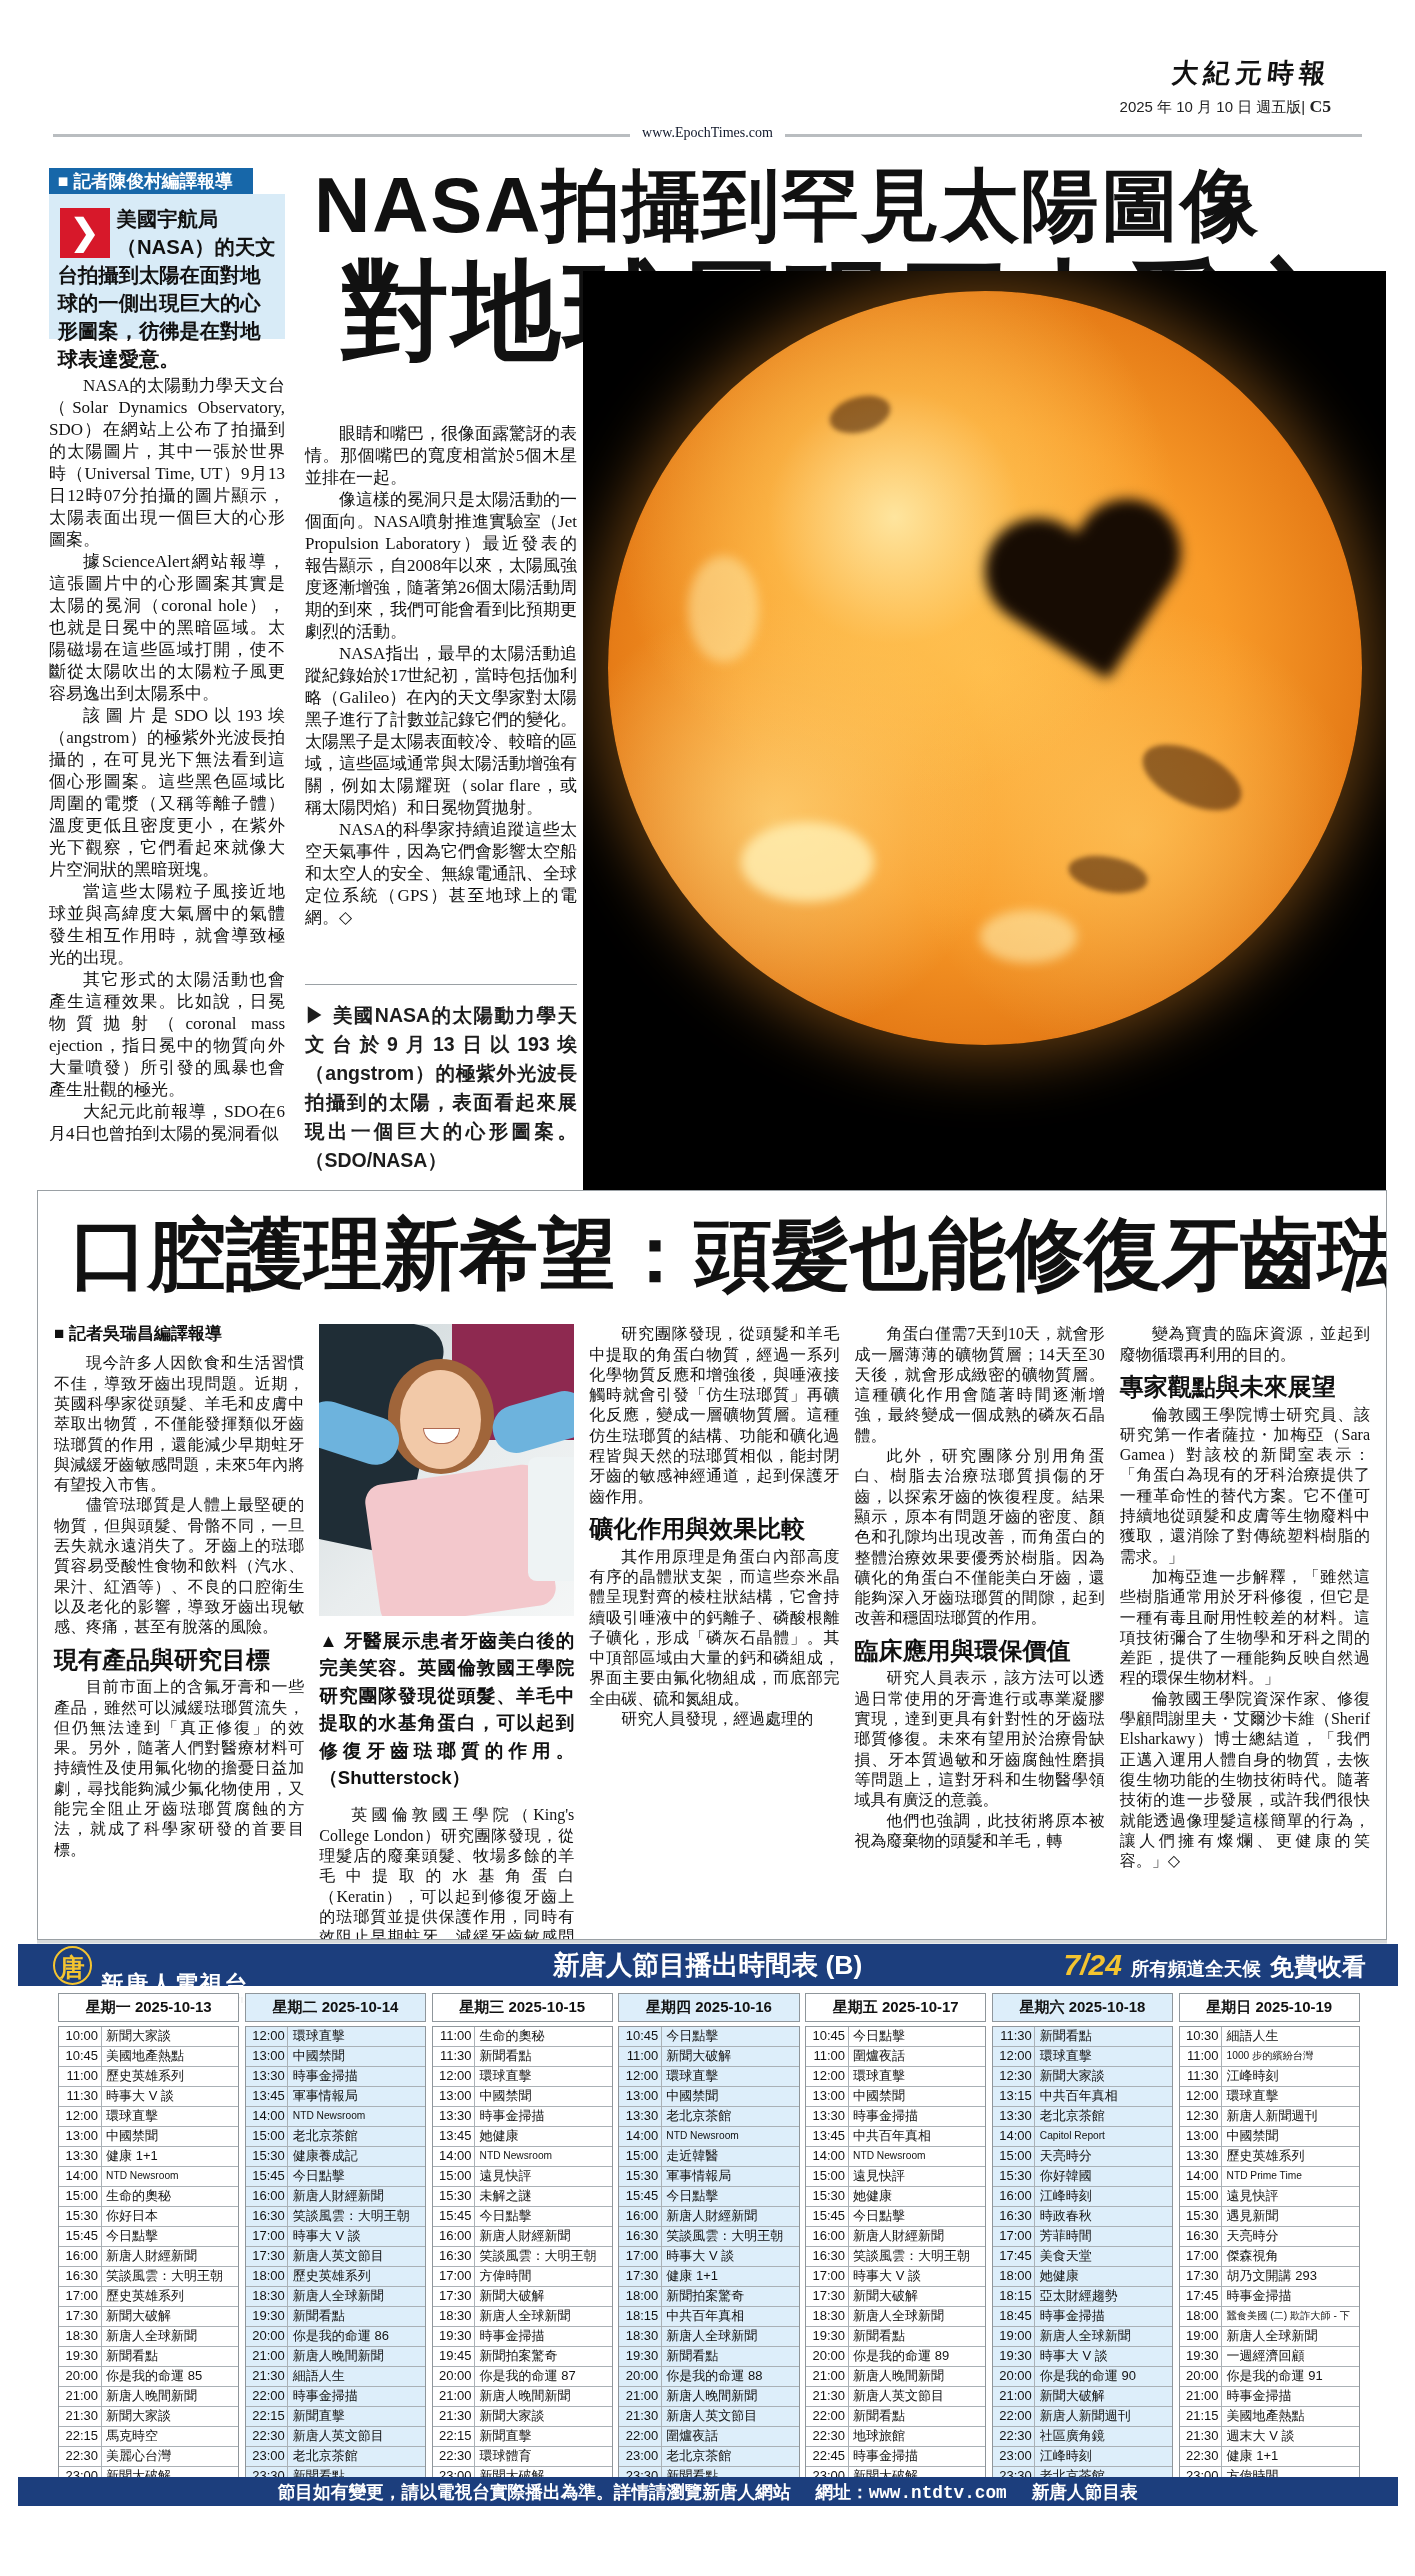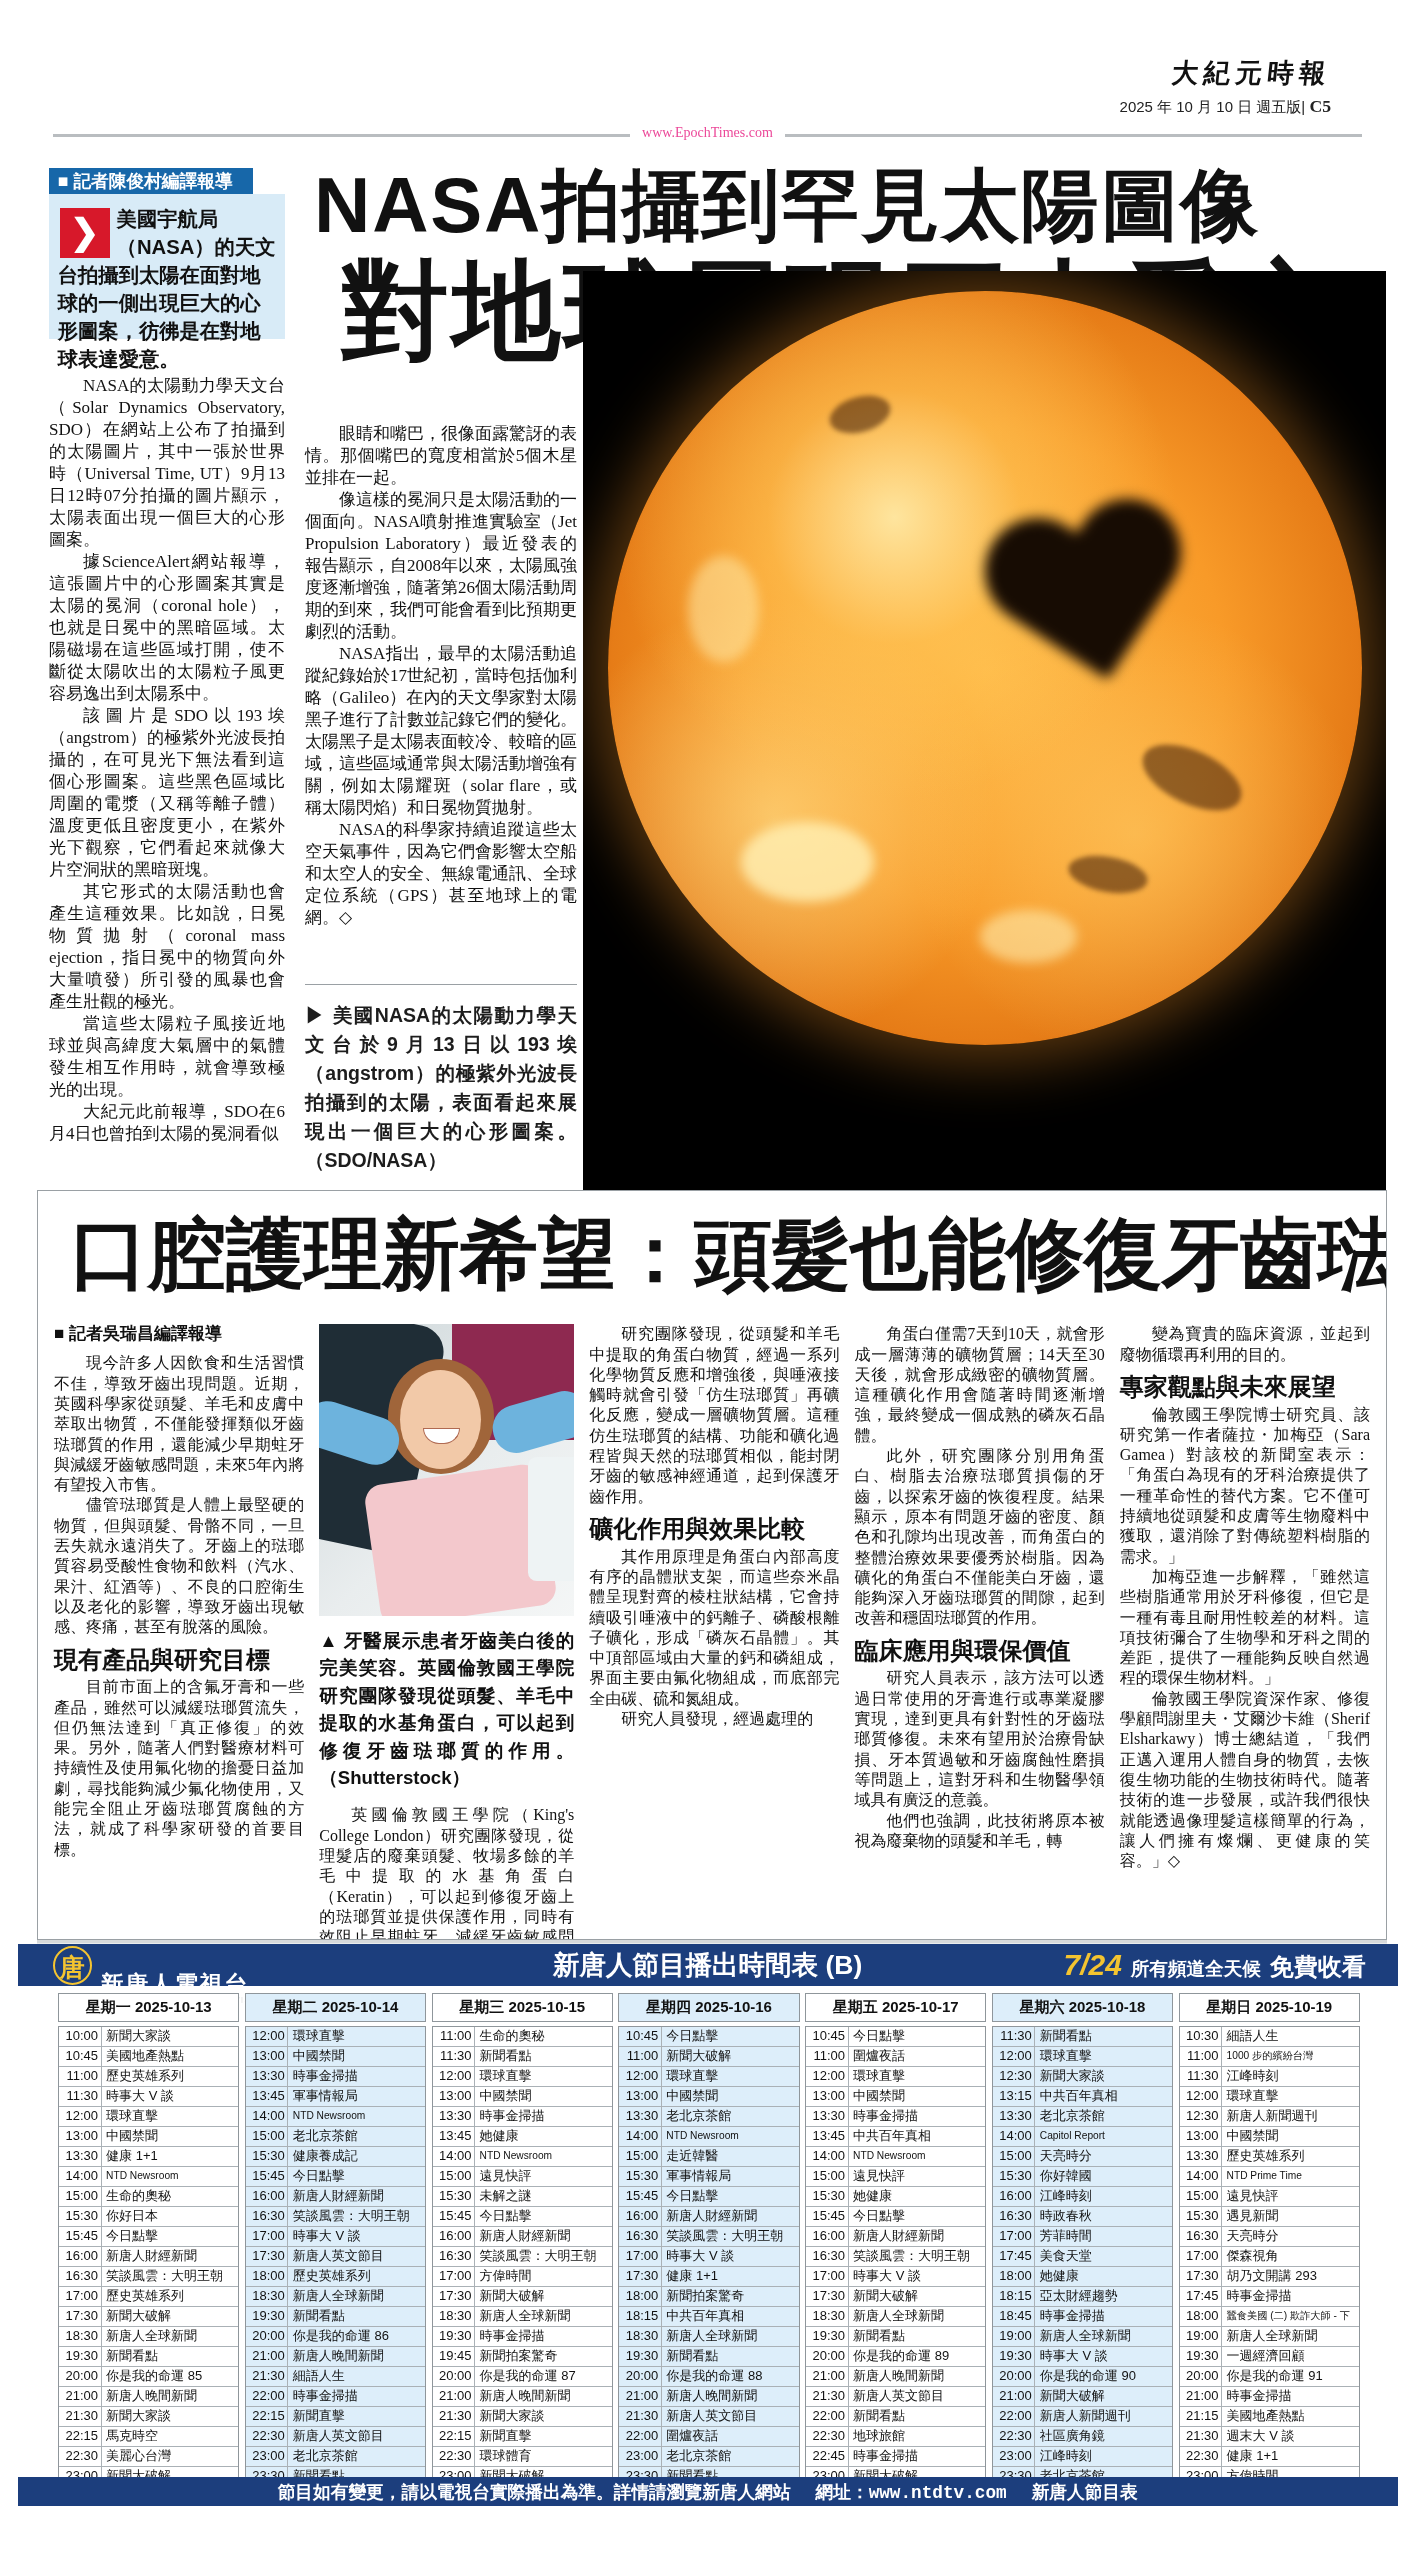--- a/index.html
+++ b/index.html
@@ -10,21 +10,21 @@
 
   
   .section-title{left:0;right:0;top:53px;text-align:center;font-size:41px;font-weight:900;
       letter-spacing:12.4px;font-family:"Liberation Sans",sans-serif;}
   .masthead{right:84px;top:55px;font-size:26.5px;font-weight:900;letter-spacing:5.3px;
       font-family:"Liberation Serif",serif;transform:skewX(-6deg);}
   .dateline{right:84px;top:96px;font-size:15px;font-family:"Liberation Sans",sans-serif;color:#222;}
   .dateline b{font-family:"Liberation Serif",serif;font-size:17.7px;}
   .head-rule{left:53px;right:53px;top:134px;height:2.7px;background:#b9bdc0;}
   .head-url{left:0;right:0;top:125px;text-align:center;}
-  .head-url span{background:#fff;padding:0 12.4px;color:#ec4899;font-size:14px;
+  .head-url span{background:#fff;padding:0 12.4px;color:#0f172a;font-size:14px;
       font-family:"Liberation Serif",serif;}
 
   
   .a1-h1{left:314px;top:166px;width:1075px;font-size:78px;line-height:1;font-weight:900;
       letter-spacing:1.8px;white-space:nowrap;font-family:"Liberation Sans",sans-serif;}
   .a1-h2{left:341px;top:258px;width:1017px;font-size:108px;line-height:1;font-weight:900;
       letter-spacing:3.5px;white-space:nowrap;font-family:"Liberation Serif",serif;}
   .rep-band{left:49px;top:168px;width:204px;height:26px;background:#1767a9;color:#fff;
       font-size:17.7px;font-weight:bold;line-height:26px;padding-left:8.8px;box-sizing:border-box;}
   .lead-box{left:49px;top:194px;width:236px;height:145px;background:#d8ebf7;
@@ -132,22 +132,22 @@
   <div class="abs lead-box">
     <div class="txt">
       <span class="lead-icon">❯</span><span>美國宇航局（NASA）的天文台拍攝到太陽在面對地球的一側出現巨大的心形圖案，彷彿是在對地球表達愛意。</span>
     </div>
   </div>
 
   <div class="abs a1col" id="a1c1">
       <p>NASA的太陽動力學天文台（Solar Dynamics Observatory, SDO）在網站上公布了拍攝到的太陽圖片，其中一張於世界時（Universal Time, UT）9月13日12時07分拍攝的圖片顯示，太陽表面出現一個巨大的心形圖案。</p>
       <p>據ScienceAlert網站報導，這張圖片中的心形圖案其實是太陽的冕洞（coronal hole），也就是日冕中的黑暗區域。太陽磁場在這些區域打開，使不斷從太陽吹出的太陽粒子風更容易逸出到太陽系中。</p>
       <p>該圖片是SDO以193埃（angstrom）的極紫外光波長拍攝的，在可見光下無法看到這個心形圖案。這些黑色區域比周圍的電漿（又稱等離子體）溫度更低且密度更小，在紫外光下觀察，它們看起來就像大片空洞狀的黑暗斑塊。</p>
+      <p>當這些太陽粒子風接近地球並與高緯度大氣層中的氣體發生相互作用時，就會導致極光的出現。</p>
       <p>其它形式的太陽活動也會產生這種效果。比如說，日冕物質拋射（coronal mass ejection，指日冕中的物質向外大量噴發）所引發的風暴也會產生壯觀的極光。</p>
-      <p>當這些太陽粒子風接近地球並與高緯度大氣層中的氣體發生相互作用時，就會導致極光的出現。</p>
       <p>大紀元此前報導，SDO在6月4日也曾拍到太陽的冕洞看似</p>
     </div>
   <div class="abs a1col" id="a1c2">
       <p>眼睛和嘴巴，很像面露驚訝的表情。那個嘴巴的寬度相當於5個木星並排在一起。</p>
       <p>像這樣的冕洞只是太陽活動的一個面向。NASA噴射推進實驗室（Jet Propulsion Laboratory）最近發表的報告顯示，自2008年以來，太陽風強度逐漸增強，隨著第26個太陽活動周期的到來，我們可能會看到比預期更劇烈的活動。</p>
       <p>NASA指出，最早的太陽活動追蹤紀錄始於17世紀初，當時包括伽利略（Galileo）在內的天文學家對太陽黑子進行了計數並記錄它們的變化。太陽黑子是太陽表面較冷、較暗的區域，這些區域通常與太陽活動增強有關，例如太陽耀斑（solar flare，或稱太陽閃焰）和日冕物質拋射。</p>
       <p>NASA的科學家持續追蹤這些太空天氣事件，因為它們會影響太空船和太空人的安全、無線電通訊、全球定位系統（GPS）甚至地球上的電網。◇</p>
     </div>
   <div class="abs sun-caption">▶ 美國NASA的太陽動力學天文台於9月13日以193埃（angstrom）的極紫外光波長拍攝到的太陽，表面看起來展現出一個巨大的心形圖案。（SDO/NASA）</div>
 

